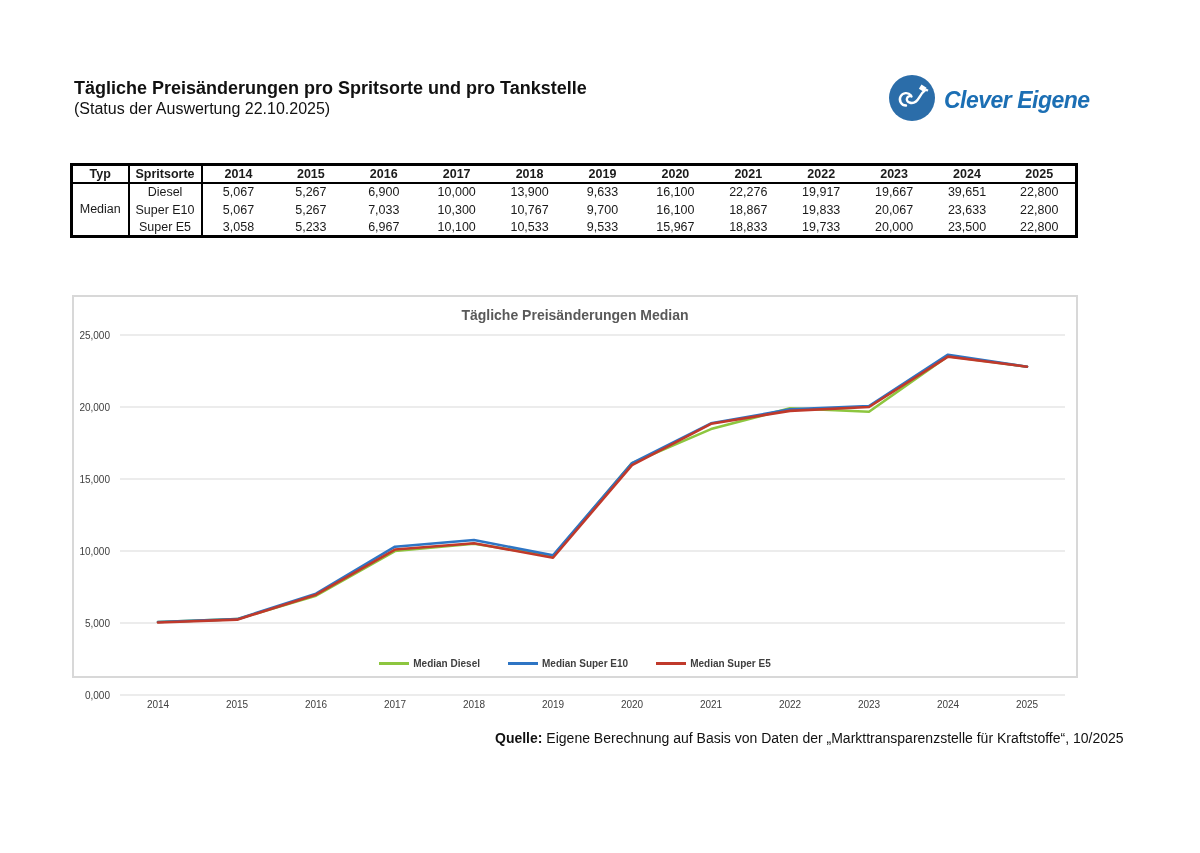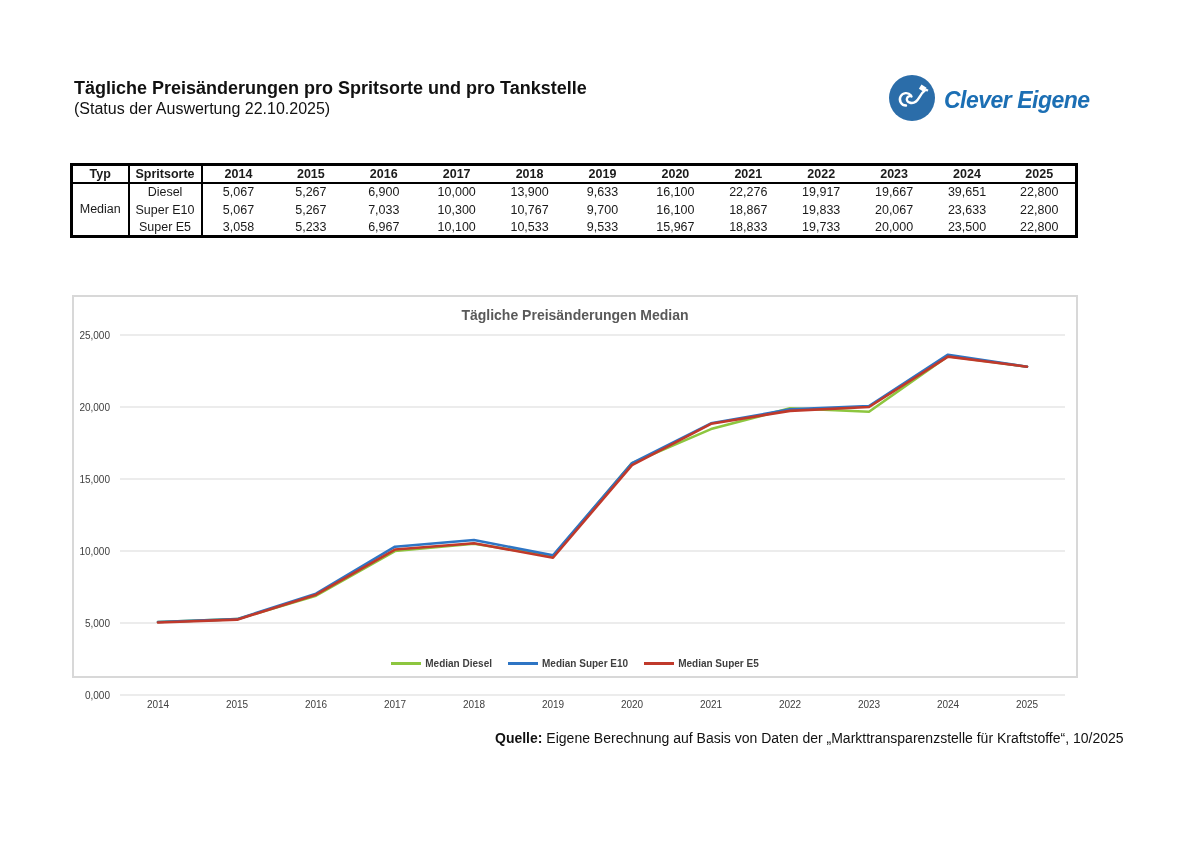--- a/index.html
+++ b/index.html
@@ -23,21 +23,21 @@
   .report-table thead th { font-weight:bold; border-bottom:2px solid #000; }
   .report-table .v-border { border-right:2px solid #000; }
   .report-table .bold { font-weight:normal;margin-top:48px; }
   
   .chart-panel { position:absolute; left:72px; top:257px; width:1006px; height:383px;
     border:2px solid #D8D8D8; background:#fff;margin-top:38px; }
   .chart-title { position:absolute; top:10px; left:0; width:100%; text-align:center;
     font-size:14px; font-weight:bold; color:#595959; }
   .chart-svg { position:absolute; left:0; top:0; }
   .chart-legend { position:absolute; bottom:7px; left:0; width:100%;
-    display:flex; justify-content:center; align-items:center; gap:16px; }
+    display:flex; justify-content:center; align-items:center; gap:28px; }
   .legend-item { display:flex; align-items:center; gap:4px; }
   .legend-swatch { width:30px; height:3px; display:inline-block; }
   .legend-label { font-size:10px; font-weight:bold; color:#3f3f3f; }
   
   .footer { position:absolute; left:495px; top:729px; font-size:14px; line-height:19px; color:#111; }
   .footer b { font-weight:bold; }
   text.tick { font-family:"Liberation Sans", sans-serif; font-size:10px; fill:#404040; }
 </style>
 </head>
 <body>

